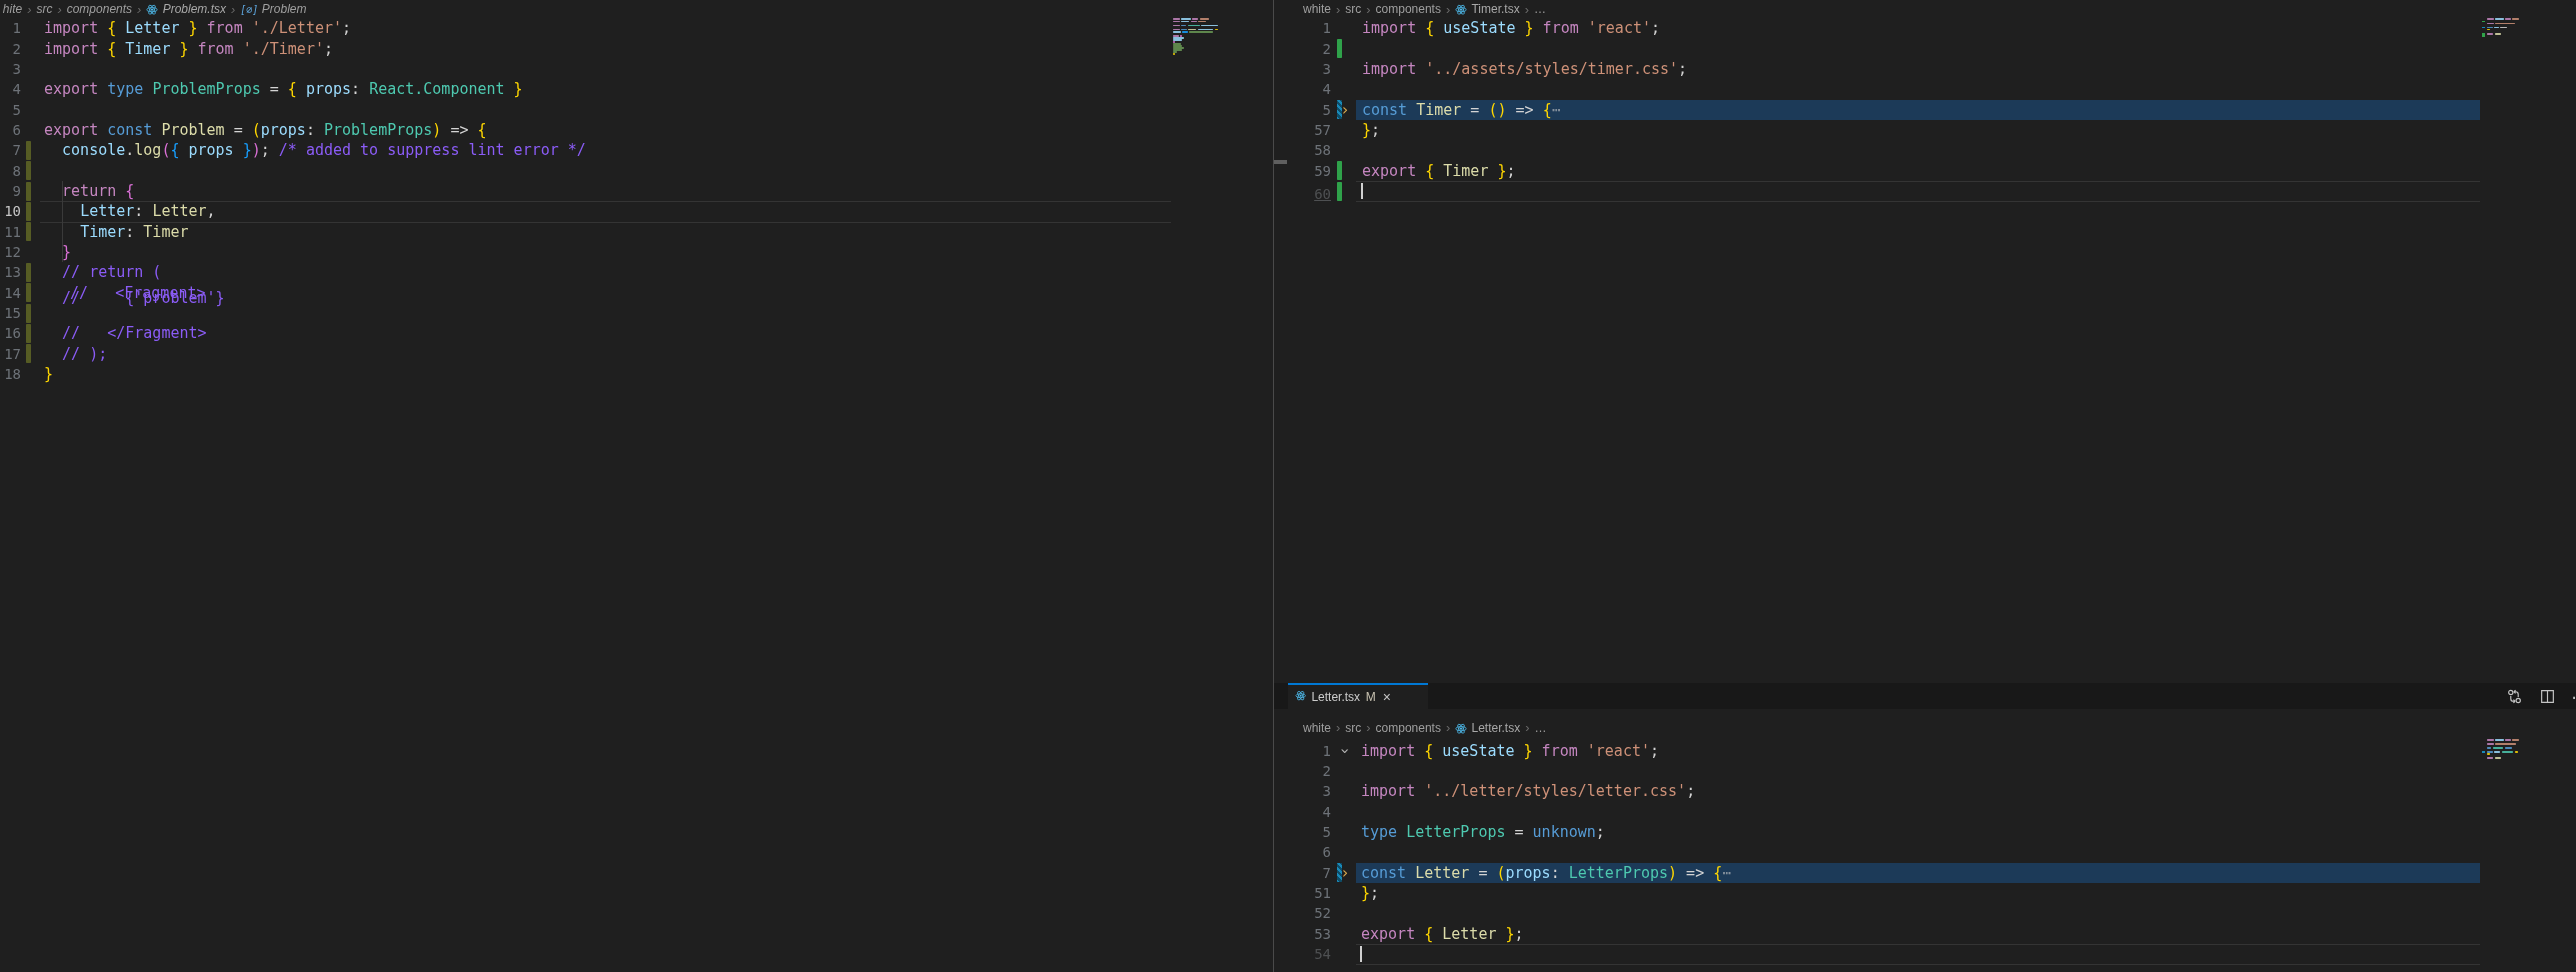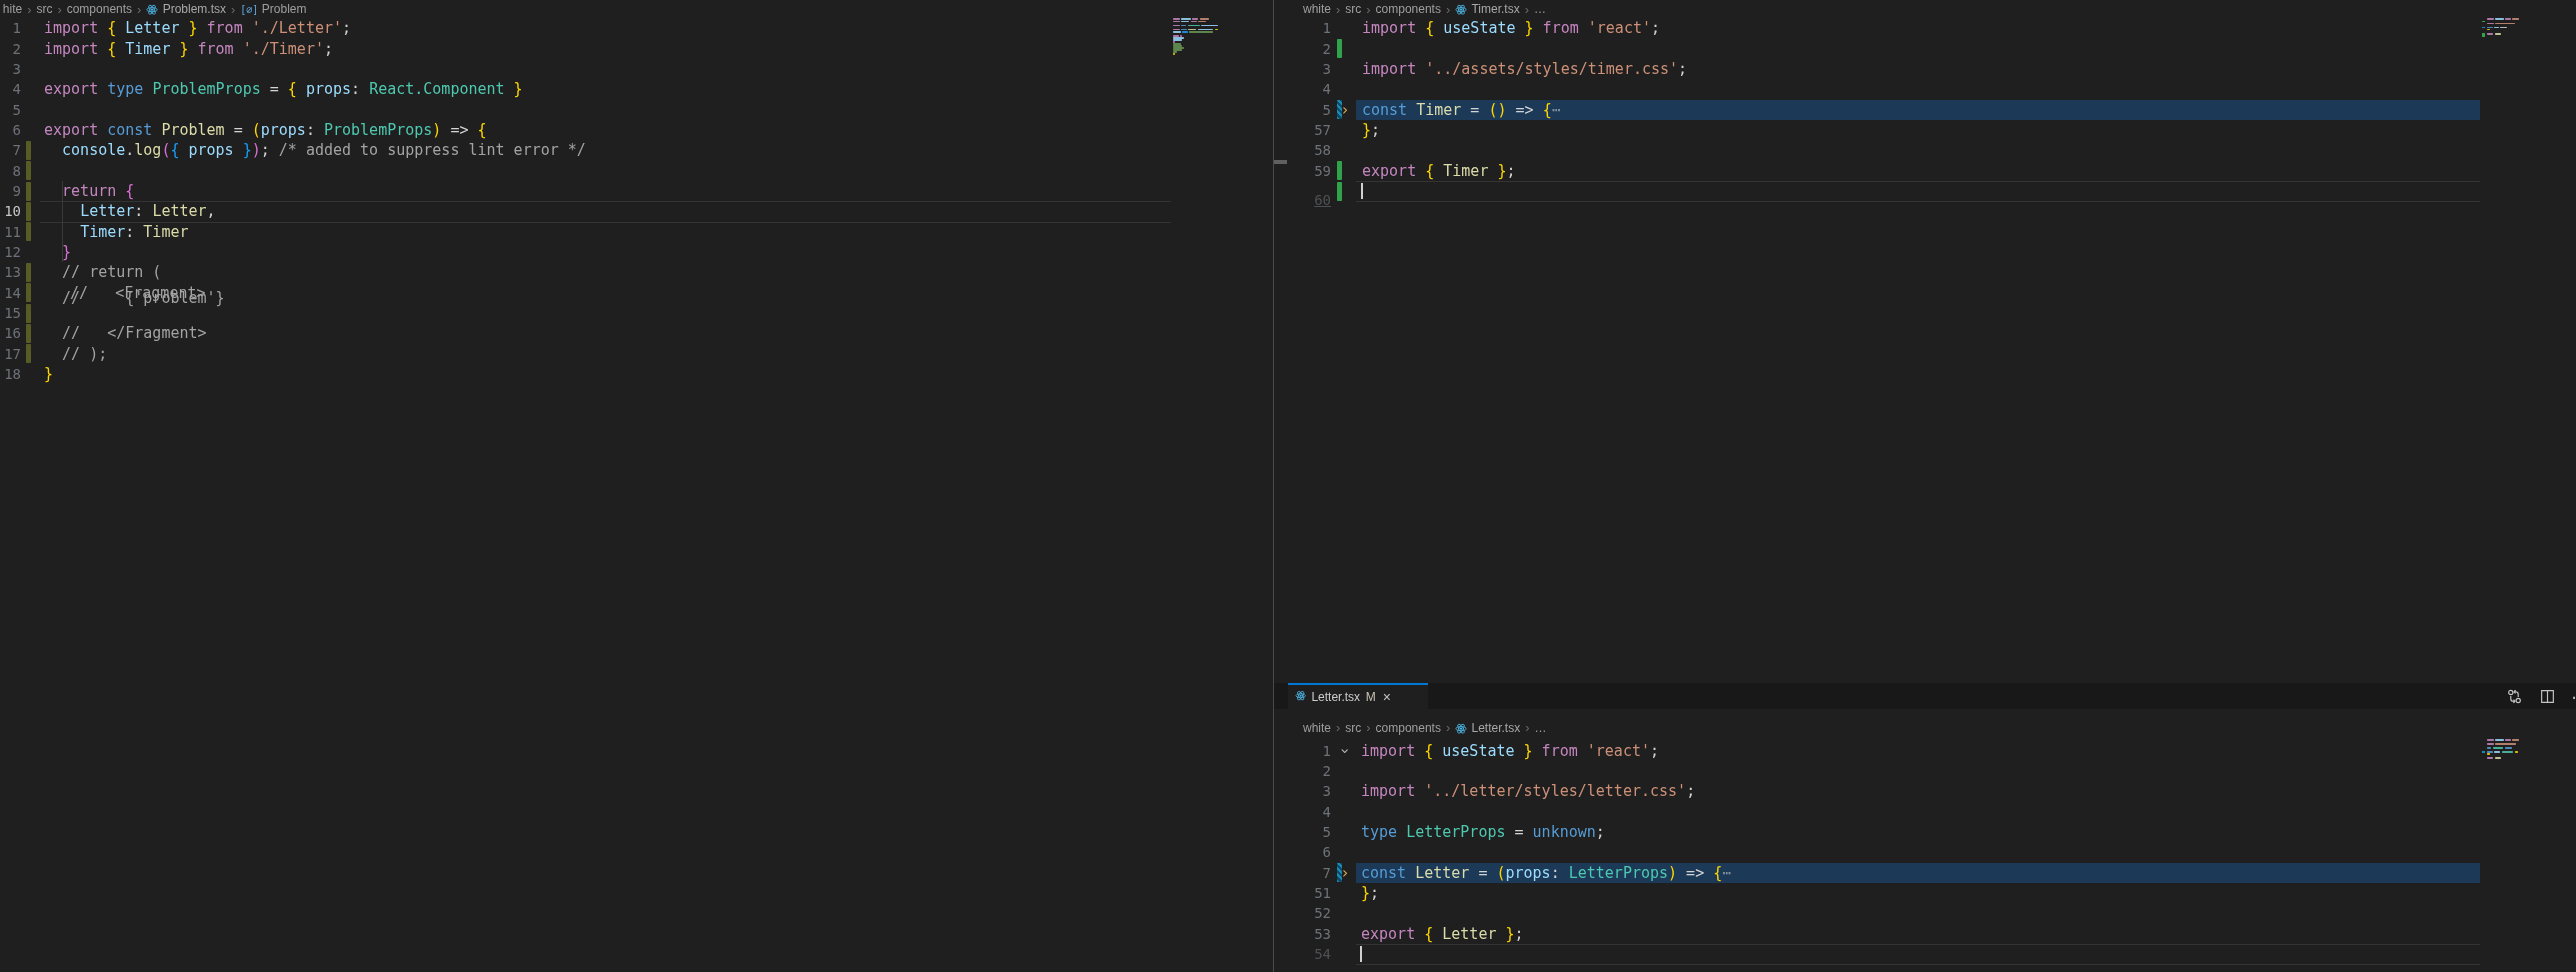--- a/index.html
+++ b/index.html
@@ -13,21 +13,21 @@
   .bc .file{color:#a8a8a8;}
   .bc .symbol{color:#9f9f9f;}
   .bc .fico{display:inline-flex;margin-right:4.3px;transform:translateY(0.7px);}
   .bc .sico{color:#5fa8e0;font-size:10px;margin-right:3.5px;font-family:"DejaVu Sans Mono",monospace;}
   
   .ln{position:absolute;width:45px;text-align:right;font-family:"DejaVu Sans Mono",monospace;
       font-size:14px;color:#6d7278;line-height:20.3px;}
   .code{position:absolute;font-family:"DejaVu Sans Mono",monospace;font-size:15px;line-height:20.3px;
         white-space:pre;z-index:3;}
   .c-kw{color:#C586C0;} .c-st{color:#569CD6;} .c-fn{color:#DCDCAA;} .c-var{color:#9CDCFE;}
-  .c-ty{color:#4EC9B0;} .c-str{color:#CE9178;} .c-cm{color:#a3a3a3;} .c-op{color:#d4d4d4;}
+  .c-ty{color:#4EC9B0;} .c-str{color:#CE9178;} .c-cm{color:#8b5cf6;} .c-op{color:#d4d4d4;}
   .c-b1{color:#FFD700;} .c-b2{color:#DA70D6;} .c-b3{color:#179FFF;}
   .c-el{color:#c8c8c8;opacity:.6;} .c-txt{color:#d4d4d4;}
   .band{position:absolute;z-index:1;}
   .curline{position:absolute;height:0.7px;z-index:1;}
   .gitbar{position:absolute;z-index:4;border-radius:0.7px;}
   .chev{position:absolute;z-index:4;font-family:"DejaVu Sans",sans-serif;font-size:15.6px;line-height:20.3px;}
   .cursor{position:absolute;width:1.8px;z-index:6;}
   .mm-row{position:absolute;display:flex;gap:1.4px;z-index:2;}
   .mm-seg{height:1.5px;border-radius:0.7px;opacity:.85;}
   .mm-mark{position:absolute;width:2.8px;height:1.8px;z-index:3;}
@@ -40,21 +40,21 @@
   .tab .badge{color:#c9c3b2;margin-right:7px;}
   .tab .close{color:#c5c5c5;font-size:14px;line-height:14px;}
   .actions{position:absolute;display:flex;gap:15.6px;align-items:center;z-index:3;color:#c5c5c5;}
   .divider{position:absolute;background:#4a4a4a;z-index:5;}
   .dash{position:absolute;background:#5f5f5f;z-index:5;}
 </style>
 </head>
 <body>
 
 <div id="root" class="abs" style="left:0;top:0;width:2576px;height:973px;">
-    <div class="bc" style="left: 2.8px; top: 0px; height: 18.4px;">
+    <div class="bc" style="left: 2.8px; top: 0px; height: 18.4px; font-style: italic;">
       <div class="crumb">hite</div>
       <div class="sep">›</div>
       <div class="crumb">src</div>
       <div class="sep">›</div>
       <div class="crumb">components</div>
       <div class="sep">›</div>
       <div class="fico">
         <svg width="12" height="12" viewBox="0 0 20 20">
           <ellipse cx="10" cy="10" rx="8.5" ry="3.4" transform="rotate(0 10 10)" fill="none" stroke="#4db8e8" stroke-width="1.4"></ellipse>
           <ellipse cx="10" cy="10" rx="8.5" ry="3.4" transform="rotate(60 10 10)" fill="none" stroke="#4db8e8" stroke-width="1.4"></ellipse>
@@ -205,21 +205,21 @@
     <div class="chev" style="left: 1342px; top: 100px; color: rgb(215, 169, 79);">›</div>
     <div class="code" style="left: 1362px; top: 100px;"><span class="c-st">const </span><span class="c-fn">Timer</span><span class="c-op"> = </span><span class="c-b1">()</span><span class="c-op"> =&gt; </span><span class="c-b1">{</span><span class="c-el">⋯</span></div>
     <div class="ln" style="left: 1286px; top: 120px;">57</div>
     <div class="code" style="left: 1362px; top: 120px;"><span class="c-b1">}</span><span class="c-txt">;</span></div>
     <div class="ln" style="left: 1286px; top: 140px;">58</div>
     <div class="ln" style="left: 1286px; top: 161px;">59</div>
     <div class="gitbar" style="left: 1337px; top: 161px; width: 5px; height: 19px; background: rgb(47, 162, 74);"></div>
     <div class="code" style="left: 1362px; top: 161px;"><span class="c-kw">export </span><span class="c-b1">{ </span><span class="c-fn">Timer</span><span class="c-b1"> }</span><span class="c-txt">;</span></div>
     <div class="curline" style="left: 1356px; top: 181px; width: 1124px; background: rgb(52, 52, 52);"></div>
     <div class="curline" style="left: 1356px; top: 201px; width: 1124px; background: rgb(52, 52, 52);"></div>
-    <div class="ln" style="left: 1286px; top: 190px; color: rgb(78, 80, 82); text-decoration: underline;">60</div>
+    <div class="ln" style="left: 1286px; top: 184px; color: rgb(78, 80, 82); text-decoration: underline;">60</div>
     <div class="gitbar" style="left: 1337px; top: 182px; width: 5px; height: 19px; background: rgb(47, 162, 74);"></div>
     <div class="cursor" style="left: 1361px; top: 183px; height: 16.3px; background: rgb(208, 208, 208);"></div>
     <div class="mm-row" style="left: 2487px; top: 18.4px;">
       <div class="mm-seg" style="width: 7px; background: rgb(197, 134, 192);"></div>
       <div class="mm-seg" style="width: 8.5px; background: rgb(156, 220, 254);"></div>
       <div class="mm-seg" style="width: 5.7px; background: rgb(197, 134, 192);"></div>
       <div class="mm-seg" style="width: 6.4px; background: rgb(206, 145, 120);"></div>
     </div>
     <div class="mm-row" style="left: 2487px; top: 22.5px;">
       <div class="mm-seg" style="width: 7px; background: rgb(197, 134, 192);"></div>

